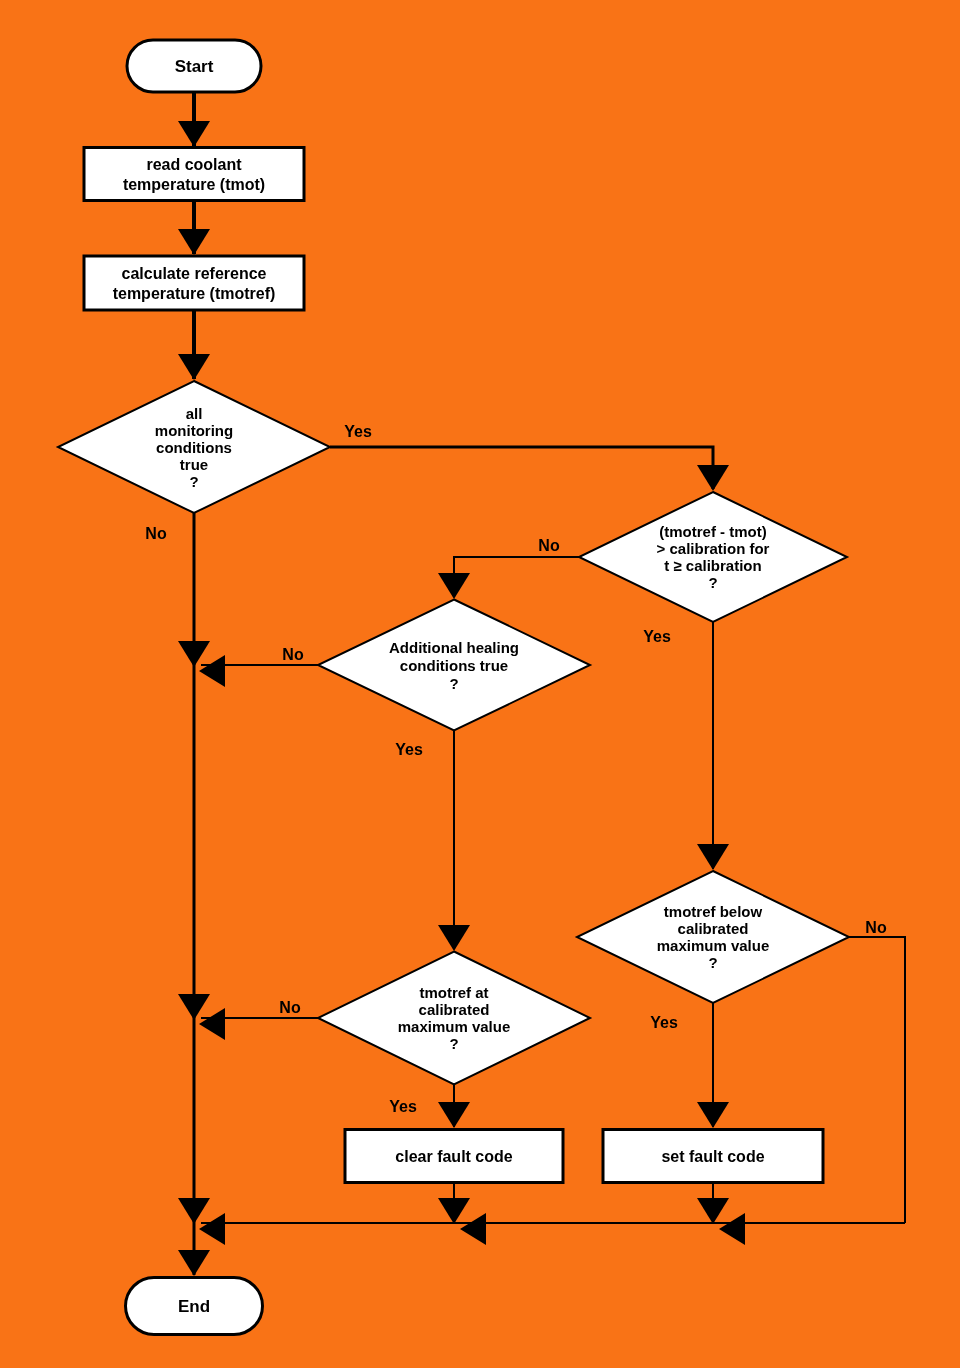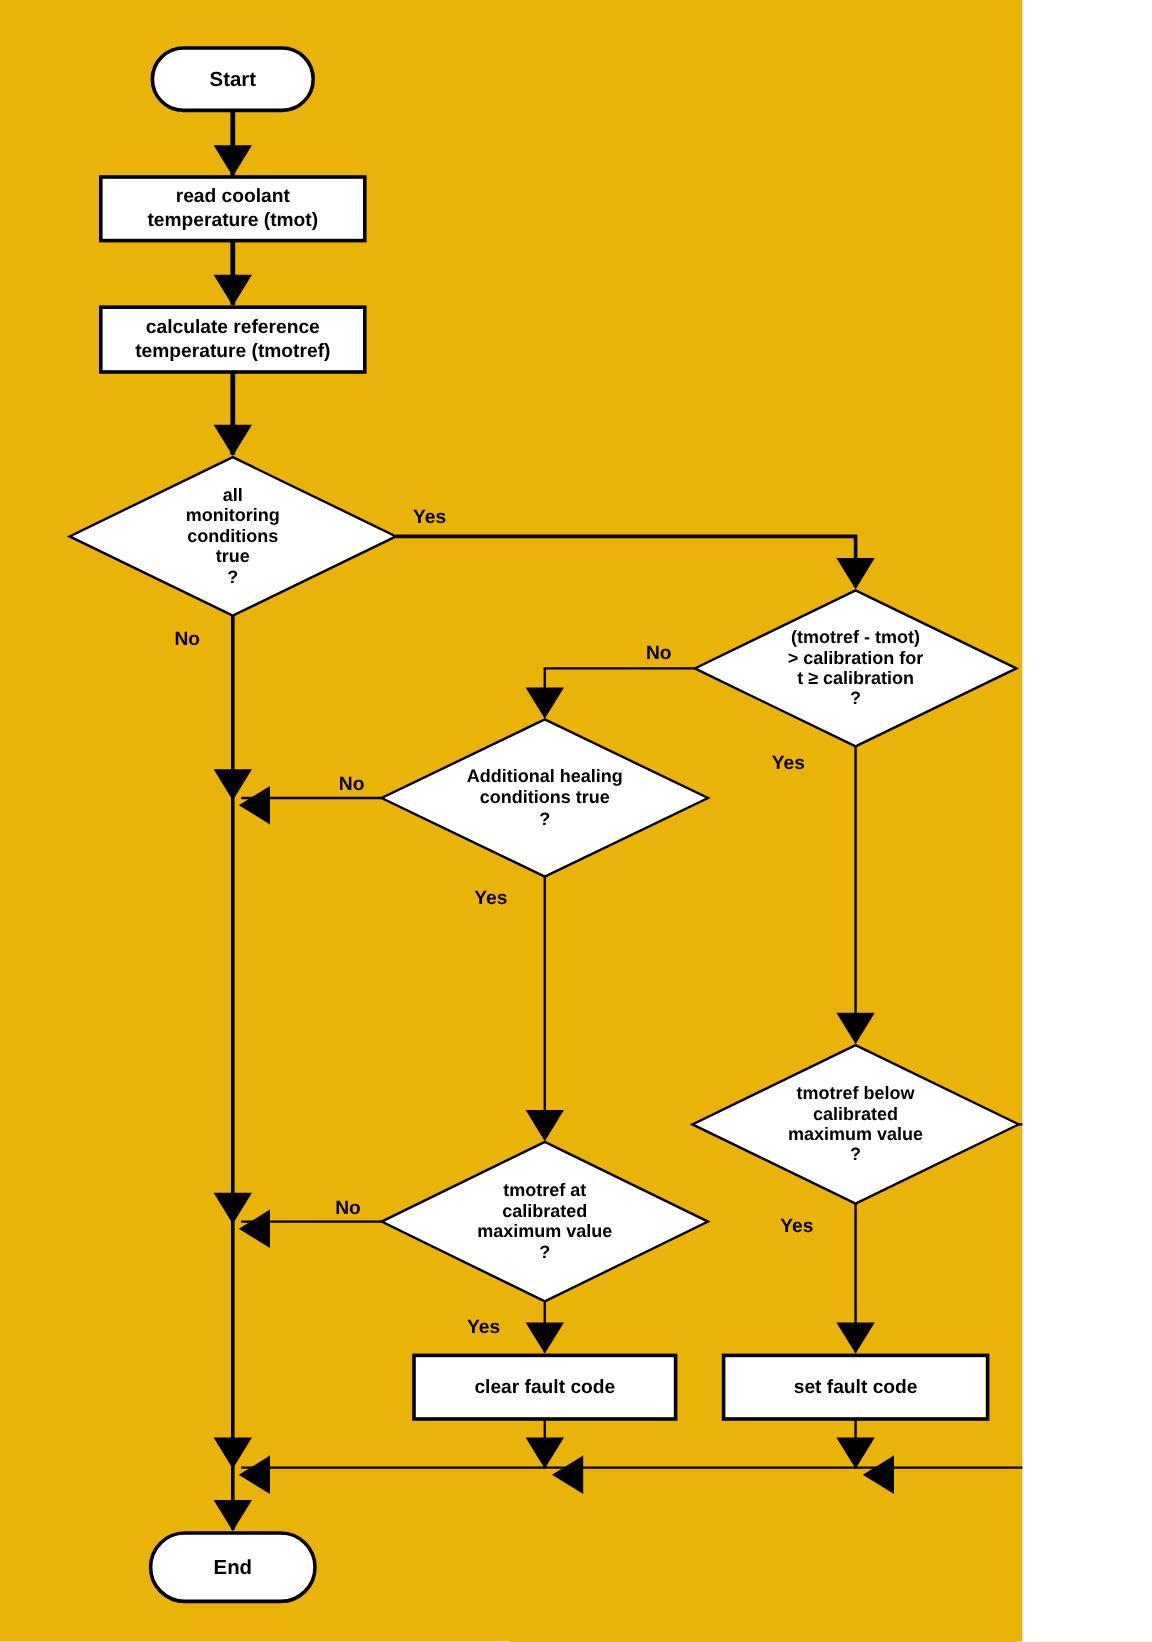--- a/index.html
+++ b/index.html
@@ -1,24 +1,24 @@
 <!DOCTYPE html>
 <html><head>
 <meta charset="utf-8">
 <style>
   html, body {
     margin: 0;
     padding: 0;
     background: #ffffff;
   }
   .page {
-    width: 852px;
+    width: 960px;
     height: 1368px;
     position: relative;
-    background: #eab308;
+    background: #f97316;
     overflow: hidden;
   }
   svg {
     display: block;
   }
   svg text {
     font-family: "Liberation Sans", "DejaVu Sans", sans-serif;
     font-weight: bold;
     fill: #000000;
   }

